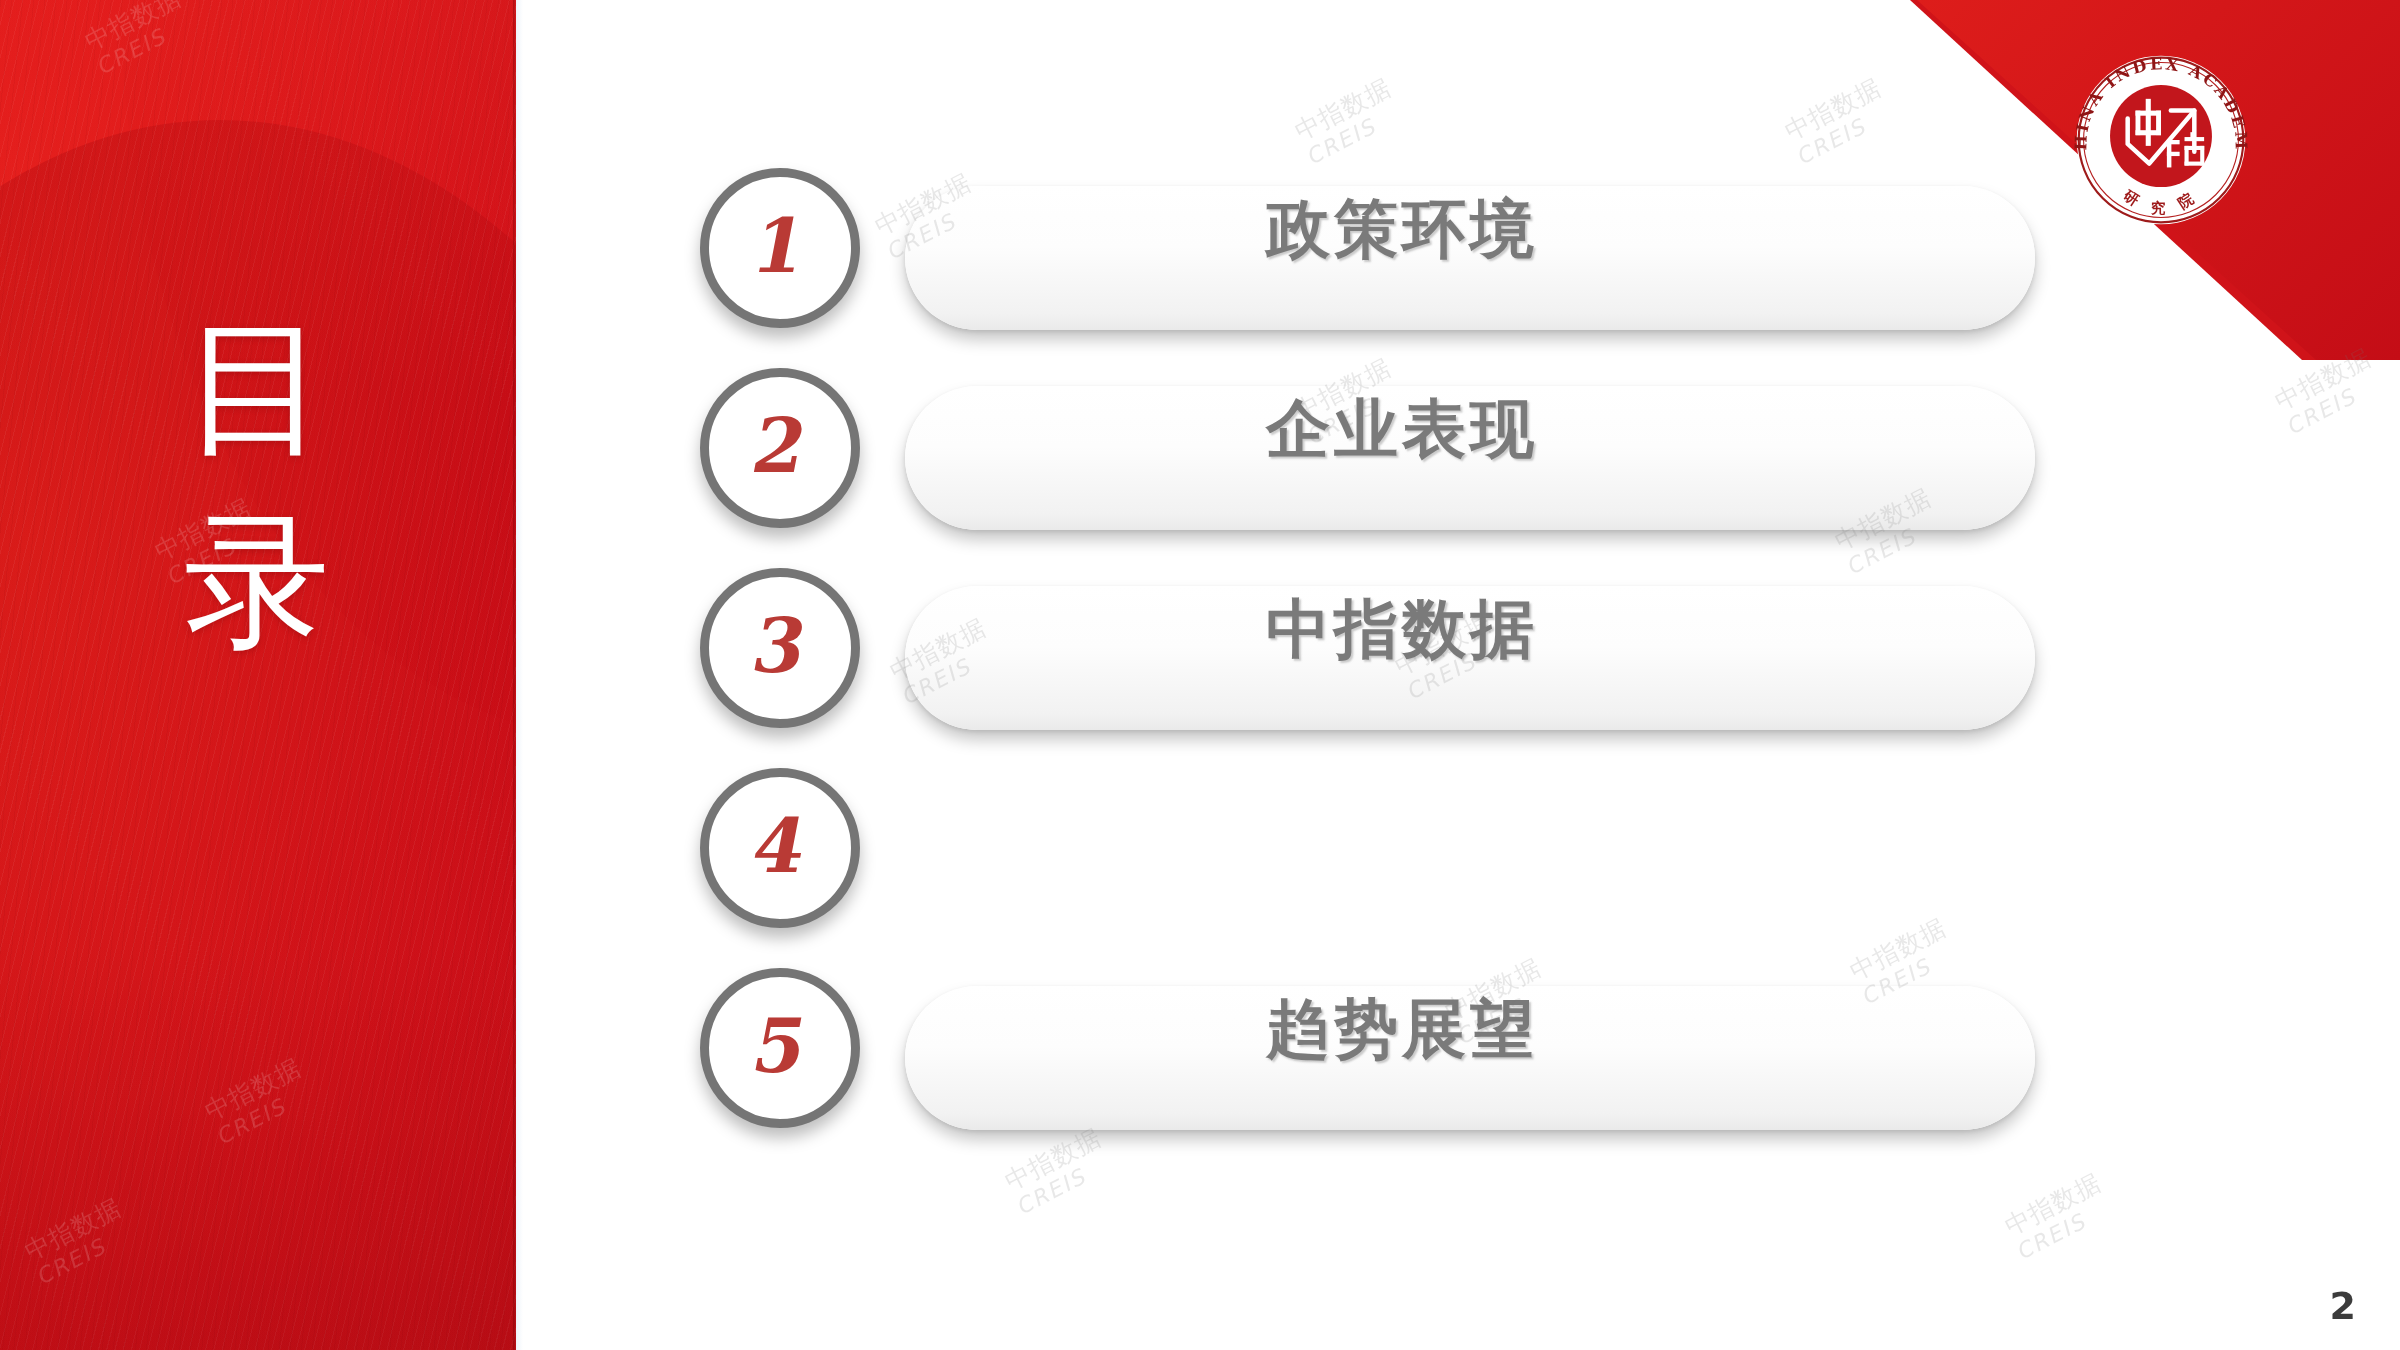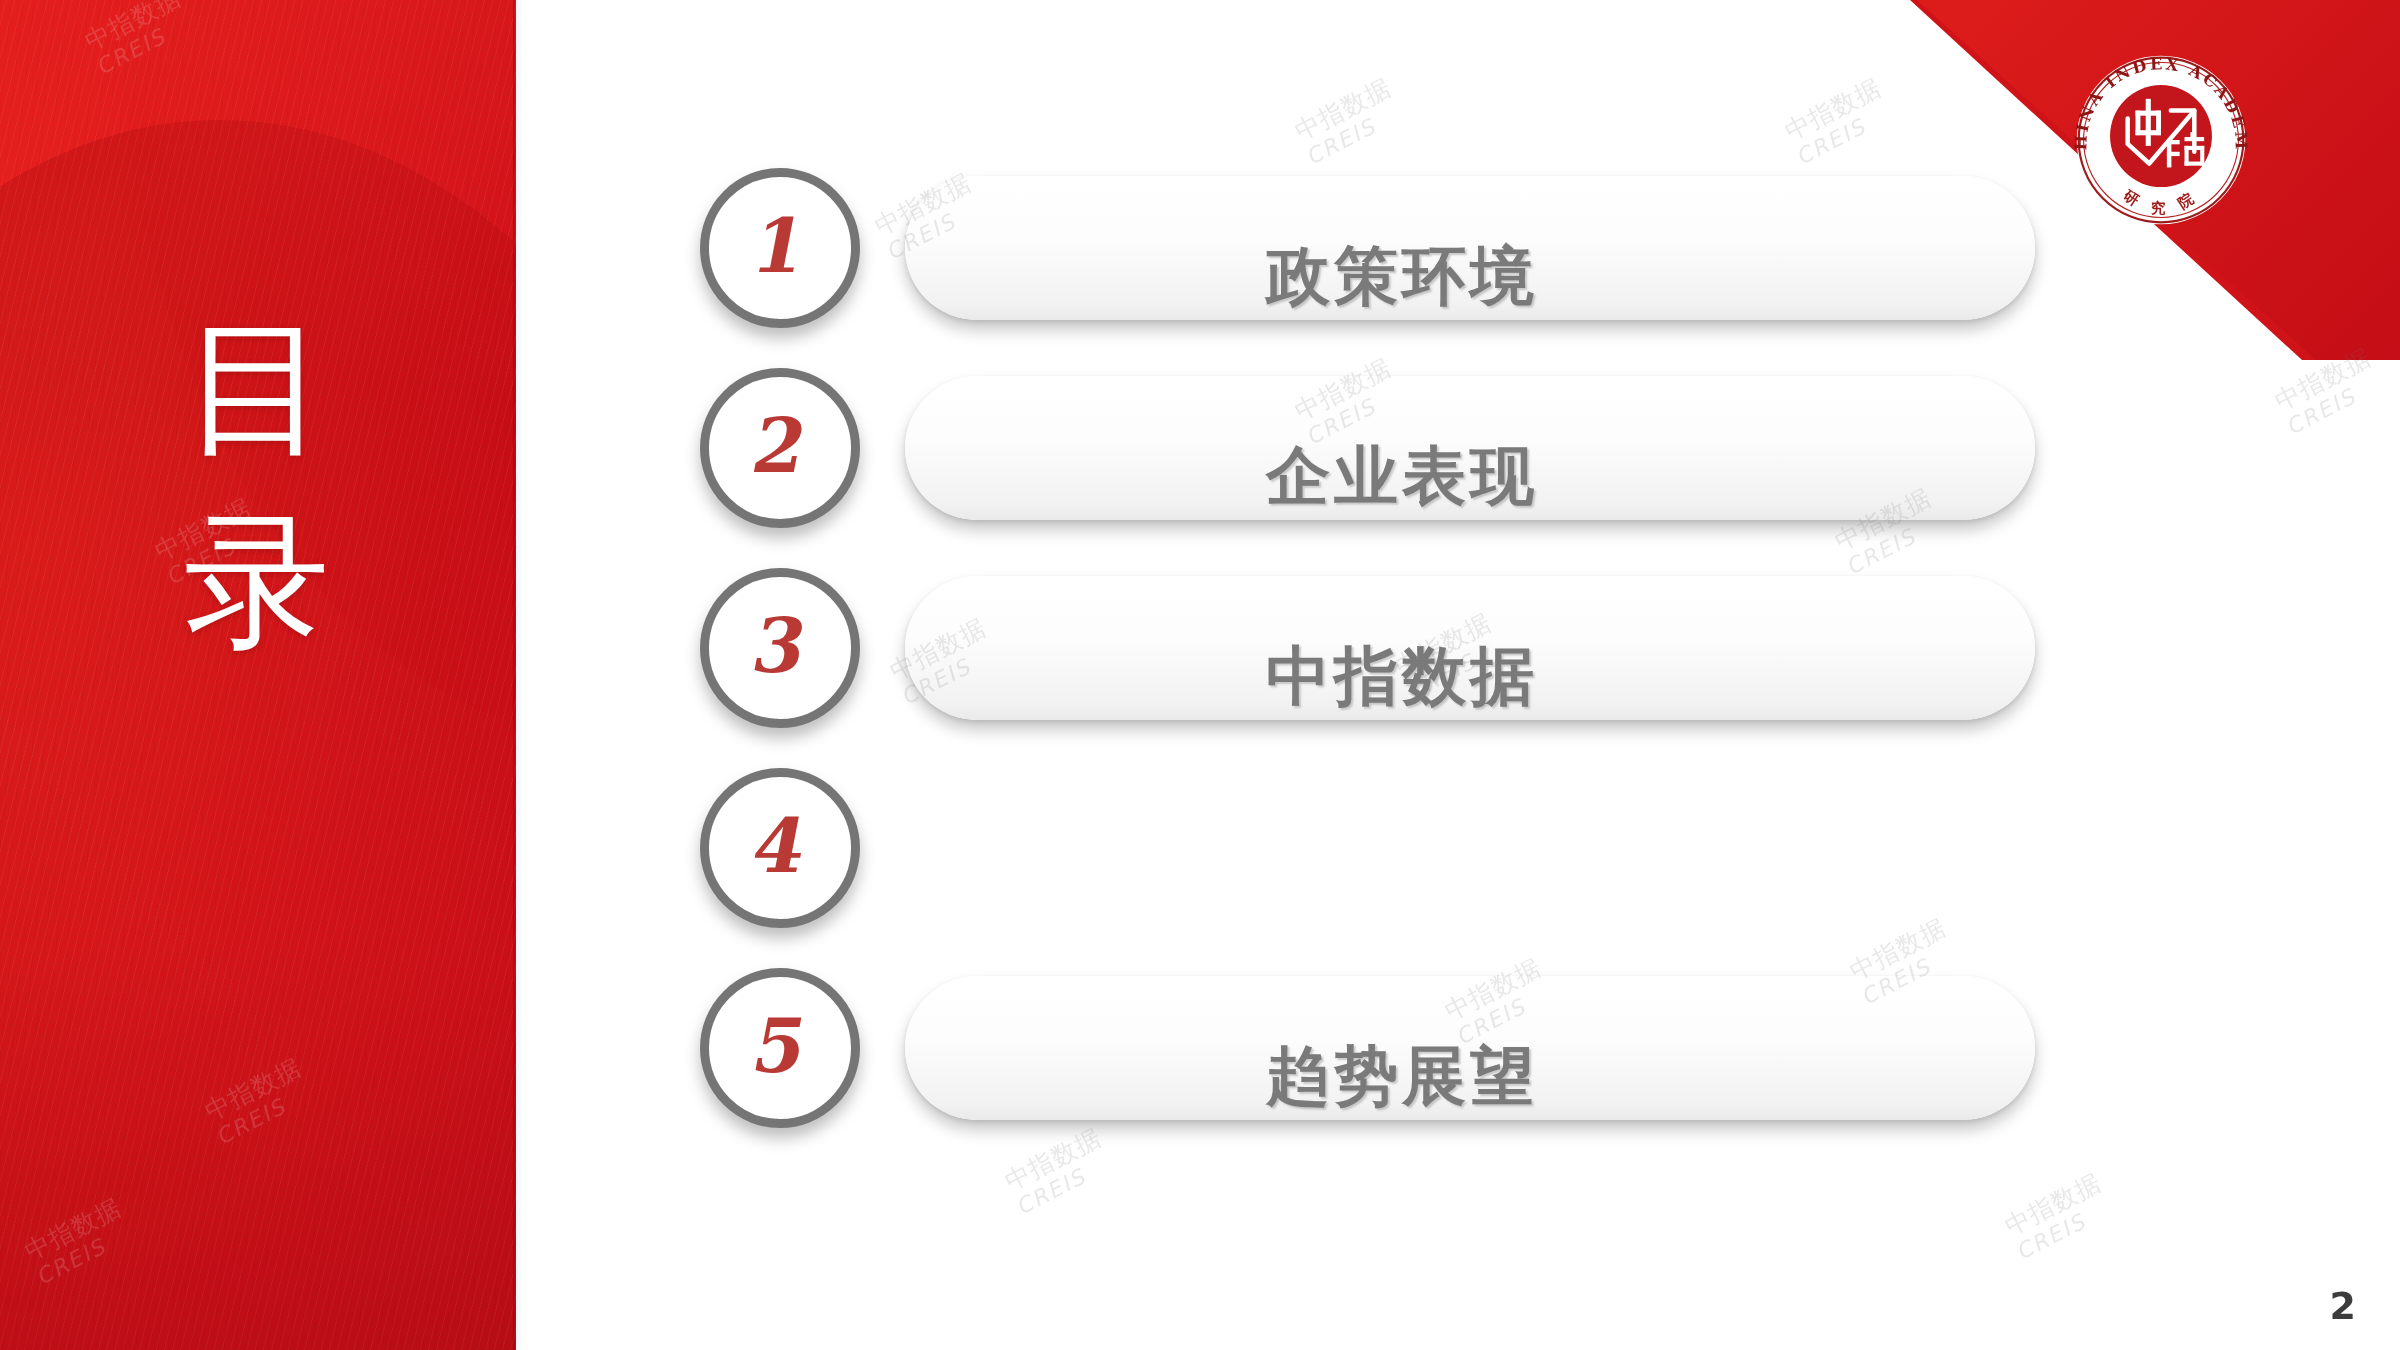--- a/index.html
+++ b/index.html
@@ -168,28 +168,28 @@
   }
   .row {
     position: absolute;
     left: 700px;
     width: 1340px;
     height: 160px;
   }
   .row .pill {
     position: absolute;
     left: 205px;
-    top: 8px;
+    top: 18px;
     width: 1130px;
     height: 144px;
     border-radius: 72px;
     background: linear-gradient(180deg, #ffffff 0%, #fdfdfd 42%, #f2f2f2 88%, #eaeaea 100%);
     box-shadow: 0 10px 16px rgba(0,0,0,0.22), 0 2px 4px rgba(0,0,0,0.10);
     display: flex;
-    align-items: flex-end;
+    align-items: flex-start;
     justify-content: center;
   }
   .row .pill-label {
     font-family: "DejaVu Sans", "Liberation Sans", sans-serif;
     font-size: 64px;
     font-weight: bold;
     color: #7a7a7a;
     letter-spacing: 4px;
     text-shadow: 2px 2px 2px rgba(160,160,160,0.55);
     transform: translateX(-68px);

